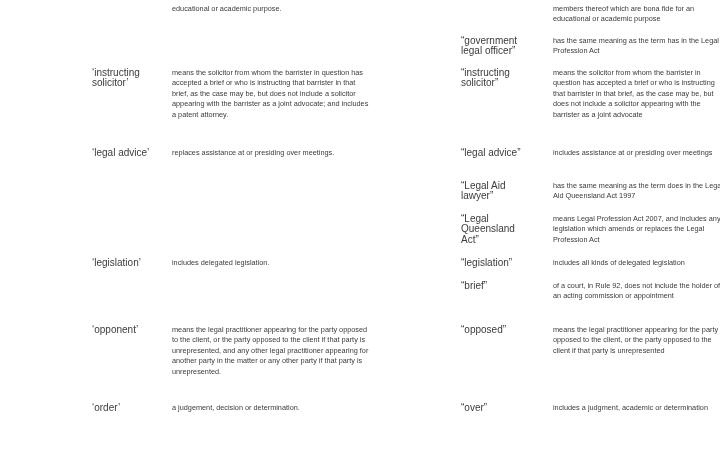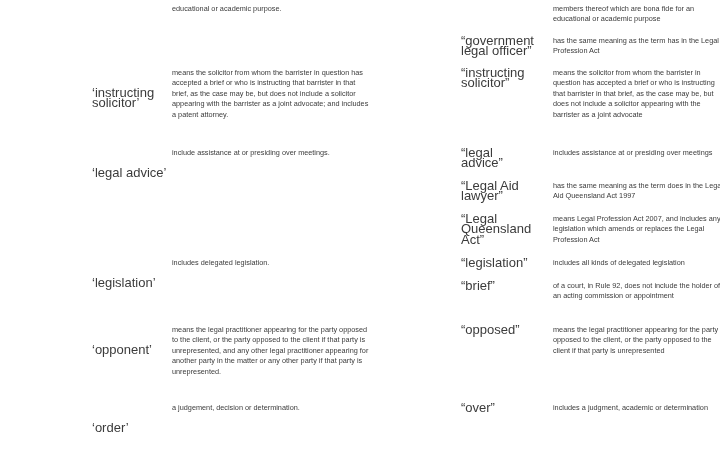--- a/index.html
+++ b/index.html
@@ -37,26 +37,26 @@
     position: absolute;
     display: block;
   }
   .col-left  .entry { width: 300px; }
   .col-right .entry { width: 250px; }
 
   .term {
     position: absolute;
     left: 0;
     top: 0;
-    font-size: 13px;
+    font-size: 10px;
     line-height: 10.4px;
     color: #3b3b3b;
     white-space: pre-line;
   }
-  .col-left  .term { width: 76px; margin-top: 20px; }
+  .col-left  .term { width: 76px; }
   .col-right .term { width: 76px; }
 
   .def {
     position: absolute;
     top: 0;
     font-size: 7.3px;
     line-height: 10.4px;
     color: #3b3b3b;
     white-space: pre-line;
   }
@@ -71,21 +71,21 @@
       <div class="entry cont" style="top: 4px;">
         <div class="def">educational or academic purpose.</div>
       </div>
       <div class="entry" style="top: 68px;">
         <div class="term">‘instructing
 solicitor’</div>
         <div class="def">means the solicitor from whom the barrister in question has accepted a brief or who is instructing that barrister in that brief, as the case may be, but does not include a solicitor appearing with the barrister as a joint advocate; and includes a patent attorney.</div>
       </div>
       <div class="entry" style="top: 148px;">
         <div class="term">‘legal advice’</div>
-        <div class="def">include assistance at or presiding over meetings.</div>
+        <div class="def">replaces assistance at or presiding over meetings.</div>
       </div>
       <div class="entry" style="top: 258px;">
         <div class="term">‘legislation’</div>
         <div class="def">includes delegated legislation.</div>
       </div>
       <div class="entry" style="top: 325px;">
         <div class="term">‘opponent’</div>
         <div class="def">means the legal practitioner appearing for the party opposed to the client, or the party opposed to the client if that party is unrepresented, and any other legal practitioner appearing for another party  in the matter or any other party if that party is unrepresented.</div>
       </div>
       <div class="entry" style="top: 403px;">

